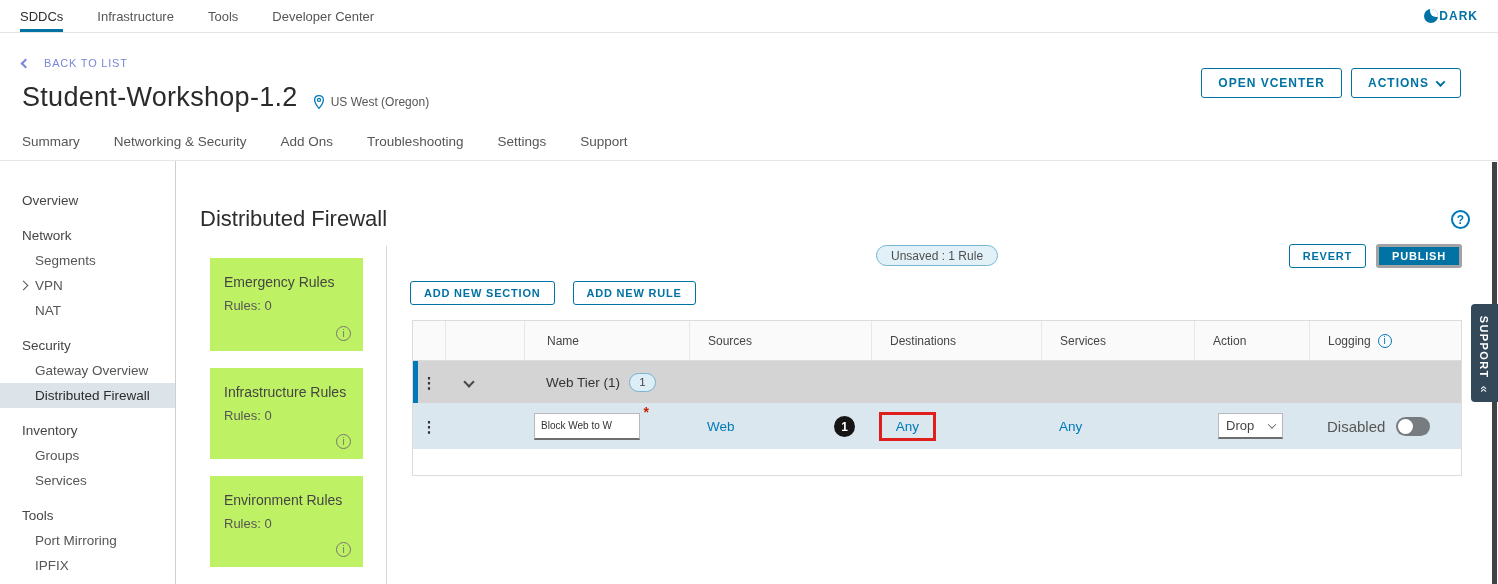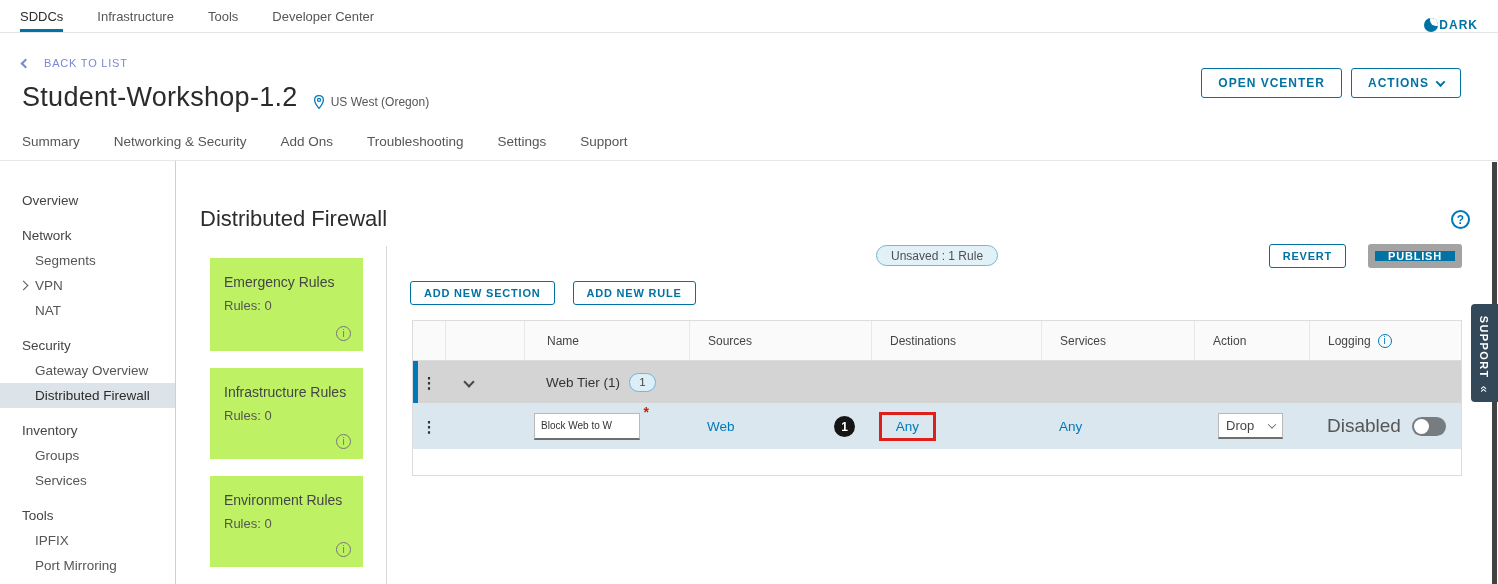--- a/index.html
+++ b/index.html
@@ -18,21 +18,21 @@
     border-bottom: 1px solid #e4e4e4;
     display: flex; align-items: stretch; padding: 0 20px; gap: 34px;
     background: #fff; z-index: 5;
   }
   .topnav-item {
     display: flex; align-items: center; font-size: 13px; color: #565656;
     border-bottom: 3px solid transparent; padding-top: 3px; cursor: pointer;
   }
   .topnav-item.active { color: #2d2d2d; border-bottom-color: #0072a3; }
   .topnav-spacer { flex: 1; }
-  .theme-toggle { display: flex; align-items: flex-end; gap: 1px; cursor: pointer; }
+  .theme-toggle { display: flex; align-items: center; gap: 1px; cursor: pointer; }
   .moon { width: 14px; height: 14px; border-radius: 50%; background: #0072a3; position: relative; overflow: hidden; }
   .moon::after { content: ""; position: absolute; width: 12px; height: 12px; border-radius: 50%; background: #fff; left: 6px; top: -4px; }
   .theme-label { font-size: 12px; font-weight: bold; letter-spacing: 1px; color: #0072a3; }
 
   
   .back-link {
     position: absolute; top: 57px; left: 22px; font-size: 11px; letter-spacing: .8px;
     color: #7b87d8; display: flex; align-items: center; gap: 15px; cursor: pointer;
   }
   .back-chev { width: 7px; height: 7px; border-left: 2px solid #7b87d8; border-bottom: 2px solid #7b87d8; transform: rotate(45deg); }
@@ -88,21 +88,21 @@
     border: 1px solid #77b5d2; border-radius: 11px; background: #e2f1f8;
     font-size: 12px; color: #4f4f4f; display: flex; align-items: center;
   }
   .pub-buttons { position: absolute; top: 244px; right: 36px; display: flex; gap: 10px; }
   .btn-sm {
     height: 24px; padding: 0 13px; border-radius: 3px; font-size: 11px; font-weight: 600;
     letter-spacing: .8px; display: flex; align-items: center; cursor: pointer;
     font-family: "Liberation Sans", sans-serif;
   }
   .btn-sm.outline { background: #fff; border: 1px solid #0072a3; color: #0072a3; }
-  .btn-sm.solid { background: #0072a3; border: 7px solid #a3a3a3; color: #fff; margin-left: 12px; }
+  .btn-sm.solid { background: #0072a3; border: 3px solid #a3a3a3; color: #fff; }
   .add-buttons { position: absolute; left: 410px; top: 281px; display: flex; gap: 18px; }
 
   
   .fw-table { position: absolute; left: 412px; top: 320px; width: 1050px; border: 1px solid #dcdcdc; background: #fff; }
   .trow { display: grid; grid-template-columns: 32px 79px 165px 182px 170px 153px 115px 152px; }
   .thead { height: 40px; background: #fafafa; border-bottom: 1px solid #dcdcdc; }
   .th { display: flex; align-items: center; padding-left: 18px; font-size: 12px; color: #454545; border-left: 1px solid #e8e8e8; gap: 7px; }
   .th.first { border-left: none; }
   .th.name { padding-left: 22px; }
   .info-icon.blue { border-color: #0079b8; color: #0079b8; width: 14px; height: 14px; cursor: pointer; }
@@ -141,21 +141,21 @@
     display: flex; align-items: center; justify-content: center; background: transparent;
   }
   .action-select {
     margin-left: 24px; width: 65px; height: 26px; background: #fff;
     border: 1px solid #b9b9b9; border-bottom: 2px solid #6e6e6e;
     display: flex; align-items: center; justify-content: space-between; padding: 0 7px;
     font-size: 13px; color: #454545; cursor: pointer;
   }
   .caret-sm { width: 6px; height: 6px; border-right: 1.5px solid #6e6e6e; border-bottom: 1.5px solid #6e6e6e; transform: rotate(45deg) translate(-1px,-1px); }
   .logging-cell { gap: 11px; }
-  .toggle-label { font-size: 19px; color: #565656; }
+  .toggle-label { font-size: 15px; color: #565656; }
   .toggle { width: 34px; height: 19px; border-radius: 10px; background: #767c80; position: relative; cursor: pointer; flex: none; }
   .toggle::after { content: ""; position: absolute; left: 2px; top: 2px; width: 15px; height: 15px; border-radius: 50%; background: #fff; }
   .empty-row { height: 26px; background: #fff; }
 
   
   .scrollbar { position: absolute; right: 1px; top: 162px; width: 5px; height: 422px; background: #424242; z-index: 8; }
   .support-tab {
     position: absolute; right: 0; top: 304px; width: 27px; height: 98px;
     background: #33495a; border-radius: 4px 0 0 4px; z-index: 9;
     display: flex; align-items: center; justify-content: center; cursor: pointer;
@@ -226,22 +226,22 @@
     <span>VPN</span>
   </div>
   <div class="side-sub">NAT</div>
   <div class="side-header">Security</div>
   <div class="side-sub">Gateway Overview</div>
   <div class="side-sub selected">Distributed Firewall</div>
   <div class="side-header">Inventory</div>
   <div class="side-sub">Groups</div>
   <div class="side-sub">Services</div>
   <div class="side-header">Tools</div>
+  <div class="side-sub">Port Mirroring</div>
   <div class="side-sub">IPFIX</div>
-  <div class="side-sub">Port Mirroring</div>
 
 </div>
 
 <div class="main-heading">Distributed Firewall</div>
 <div class="help-icon">?</div>
 <div class="vert-divider"></div>
 
 <div class="cat-panel p0">
   <div class="cat-title">Emergency Rules</div>
   <div class="cat-count">Rules: 0</div>

